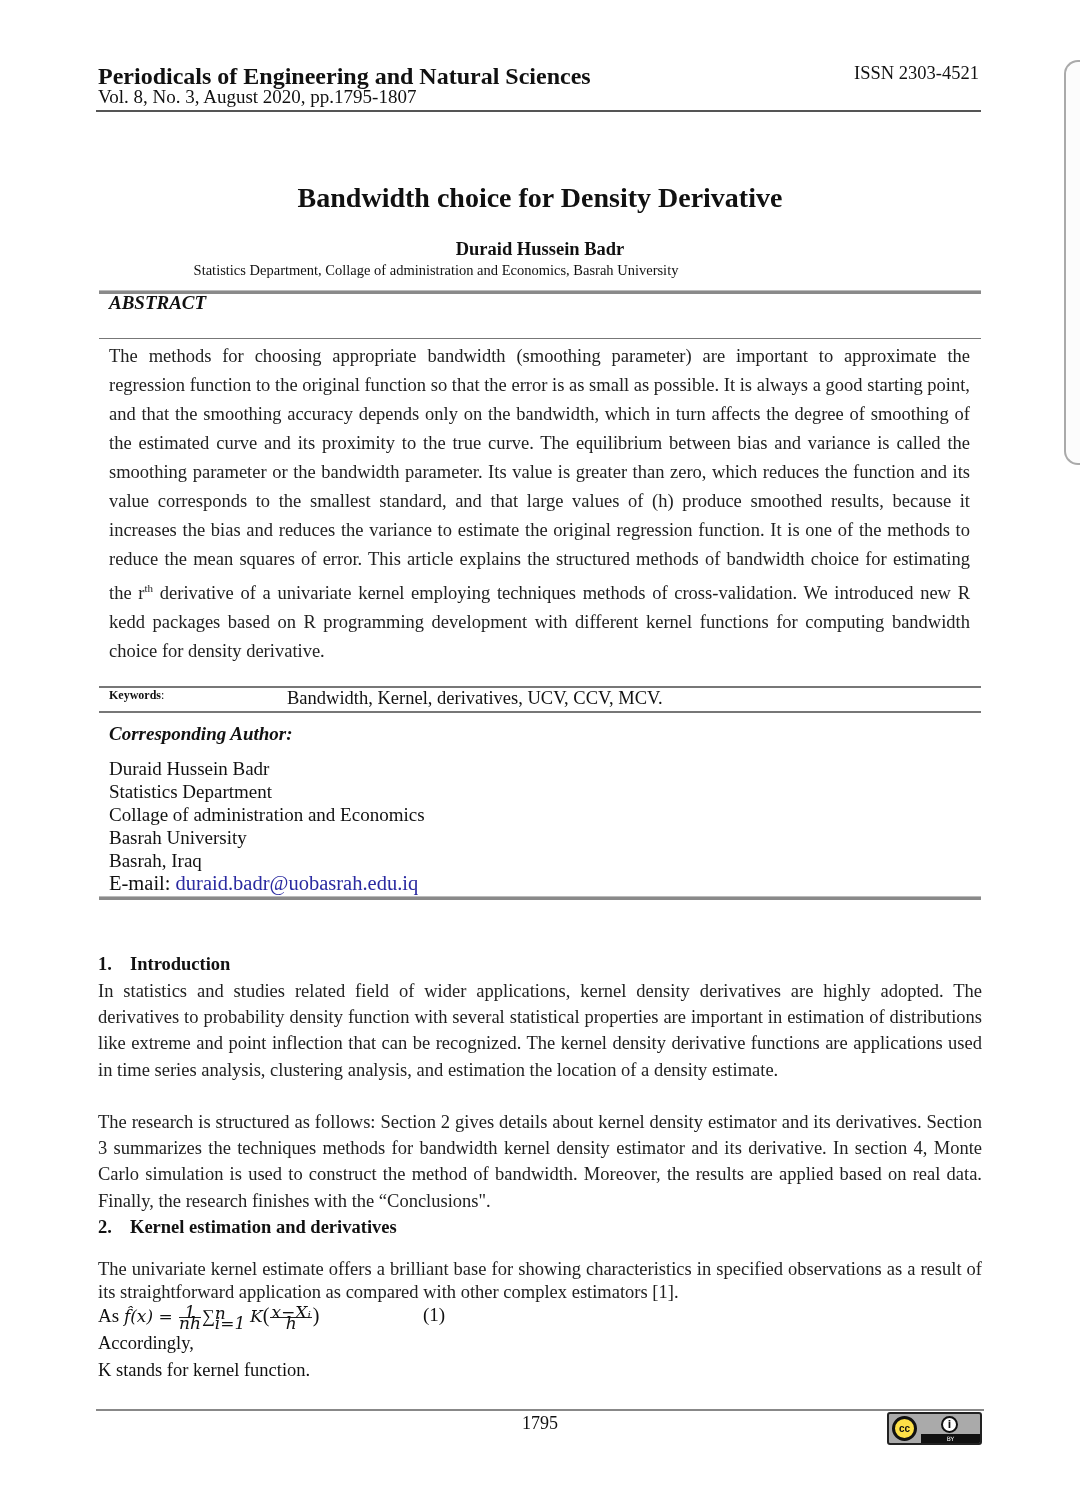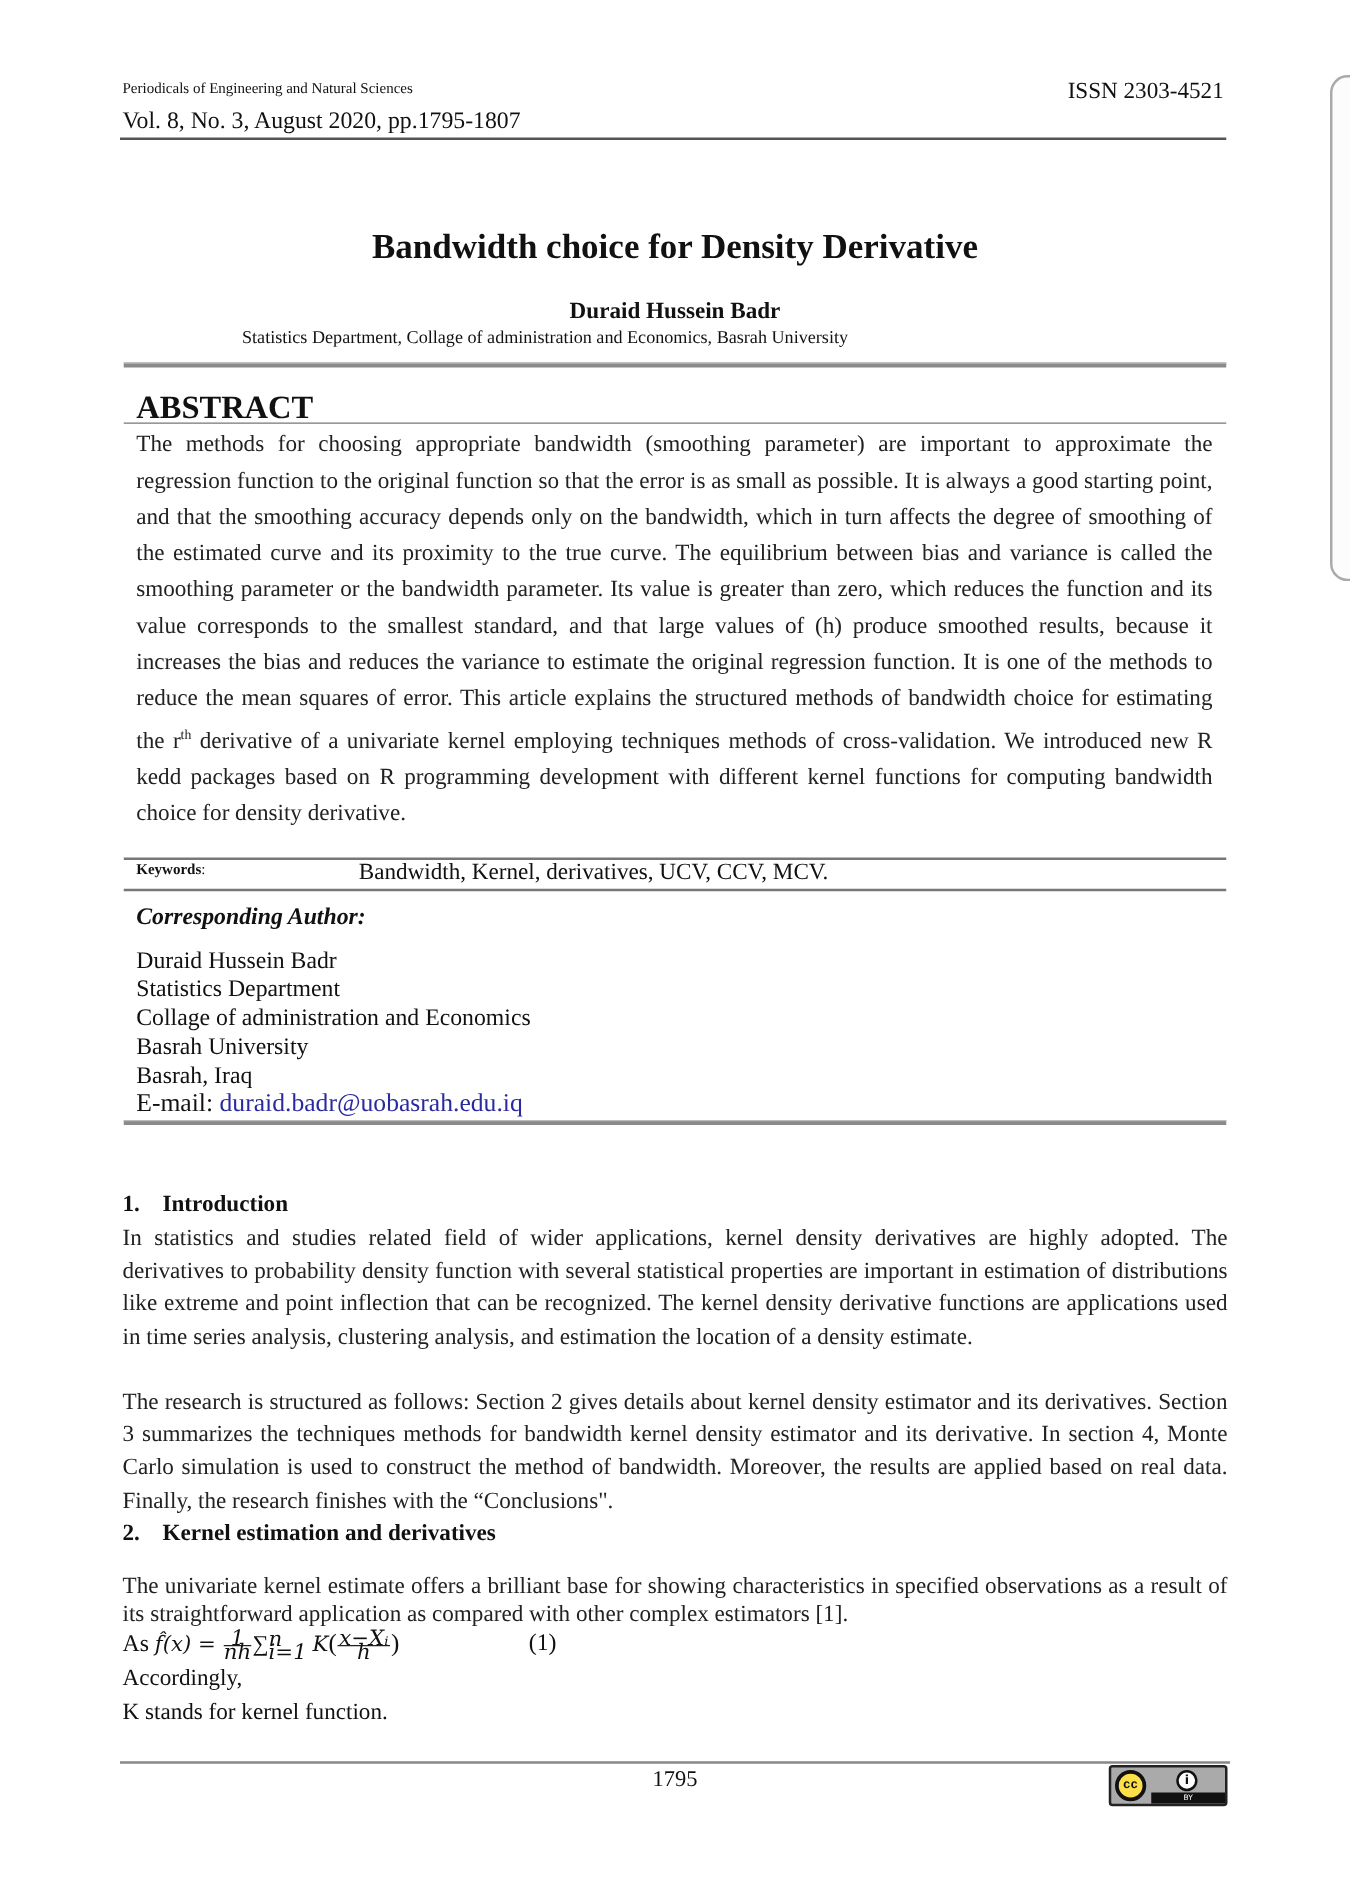--- a/index.html
+++ b/index.html
@@ -1,34 +1,34 @@
 <!DOCTYPE html>
 <html><head>
 <meta charset="utf-8">
 <style>
   html, body { margin: 0; padding: 0; }
   body {
     width: 1080px; height: 1508px; background: #ffffff; position: relative; overflow: hidden;
     font-family: "Liberation Serif", "DejaVu Serif", serif; color: #111;
   }
   .abs { position: absolute; }
-  .hdr-journal { left: 98px; top: 63px; font-size: 12px; font-weight: normal; }
+  .hdr-journal { left: 98px; top: 63px; font-size: 24px; font-weight: bold; }
   .hdr-vol { left: 98px; top: 86px; font-size: 19px; }
   .hdr-issn { right: 101px; top: 63px; font-size: 18.5px; }
   .hdr-rule { left: 96px; top: 110px; width: 885px; height: 2px; background: #555; }
 
   .title { left: 0; width: 1080px; top: 182px; text-align: center; font-size: 28px; font-weight: bold; }
   .author { left: 0; width: 1080px; top: 239px; text-align: center; font-size: 18.5px; font-weight: bold; }
   .affil { left: 0; width: 872px; top: 262px; text-align: center; font-size: 14.5px; }
 
   .rule-thick { left: 99px; width: 882px; height: 3px; background: #8a8a8a; border-top: 1px solid #bbb; }
   .rule-thin { left: 99px; width: 882px; height: 1px; background: #777; }
   .rule-mid { left: 99px; width: 882px; height: 2px; background: #777; }
 
-  .abstract-h { left: 109px; top: 311px; font-size: 26px; font-weight: bold; }
+  .abstract-h { left: 109px; top: 292px; font-size: 19px; font-weight: bold; font-style: italic; }
   .abstract-body {
     left: 109px; top: 342px; width: 861px; font-size: 18.5px; line-height: 29px;
     text-align: justify; color: #222;
   }
   .kw-label { left: 109px; top: 688px; font-size: 12px; }
   .kw-label b { font-weight: bold; }
   .kw-val { left: 287px; top: 688px; font-size: 18.5px; }
 
   .ca-h { left: 109px; top: 723px; font-size: 19px; font-weight: bold; font-style: italic; }
   .ca-lines { left: 109px; top: 757px; font-size: 19px; line-height: 23px; }
@@ -49,21 +49,21 @@
   .sumop { font-size: 18px; font-style: normal; }
   .sub-sup { display: inline-block; vertical-align: middle; font-size: 10px; line-height: 10px; }
   .eq-num { left: 423px; top: 1304px; font-size: 19px; }
 
   .plain { left: 98px; font-size: 18.5px; }
 
   .foot-rule { left: 96px; top: 1409px; width: 888px; height: 2px; background: #888; }
   .page-num { left: 0; width: 1080px; top: 1413px; text-align: center; font-size: 18px; }
 
   .cc-badge { left: 887px; top: 1412px; width: 95px; height: 33px; background: #aaa; border: 2px solid #222; border-radius: 3px; box-sizing: border-box; overflow: hidden; }
-  .cc-badge .cc-circle { position: absolute; left: 3px; top: 2px; width: 25px; height: 25px; border-radius: 50%; background: #fde047; border: 3px solid #111; box-sizing: border-box; font-family: Liberation Mono, monospace; font-size: 10px; font-weight: bold; text-align: center; line-height: 19px; }
+  .cc-badge .cc-circle { position: absolute; left: 3px; top: 2px; width: 25px; height: 25px; border-radius: 50%; background: #fde047; border: 3px solid #111; box-sizing: border-box; font-family: Liberation Sans, sans-serif; font-size: 10px; font-weight: bold; text-align: center; line-height: 19px; }
   .cc-badge .by-circle { position: absolute; left: 52px; top: 2px; width: 17px; height: 17px; border-radius: 50%; background: #fff; border: 2px solid #111; box-sizing: border-box; font-family: "DejaVu Sans", sans-serif; font-size: 10px; font-weight: bold; text-align: center; line-height: 13px; }
   .cc-badge .by-bar { position: absolute; left: 32px; right: 0; bottom: 0; height: 9px; background: #111; color: #fff; font-family: "DejaVu Sans", sans-serif; font-size: 6px; text-align: center; line-height: 9px; }
 
   .scroll-handle { right: 0; top: 60px; width: 16px; height: 405px; border: 2px solid #aaa; border-right: none; border-radius: 14px 0 0 14px; box-sizing: border-box; background: #fcfcfc; }
 </style>
 </head>
 <body>
 
 <div class="abs hdr-journal">Periodicals of Engineering and Natural Sciences</div>
 <div class="abs hdr-vol">Vol. 8, No. 3, August 2020, pp.1795-1807</div>

